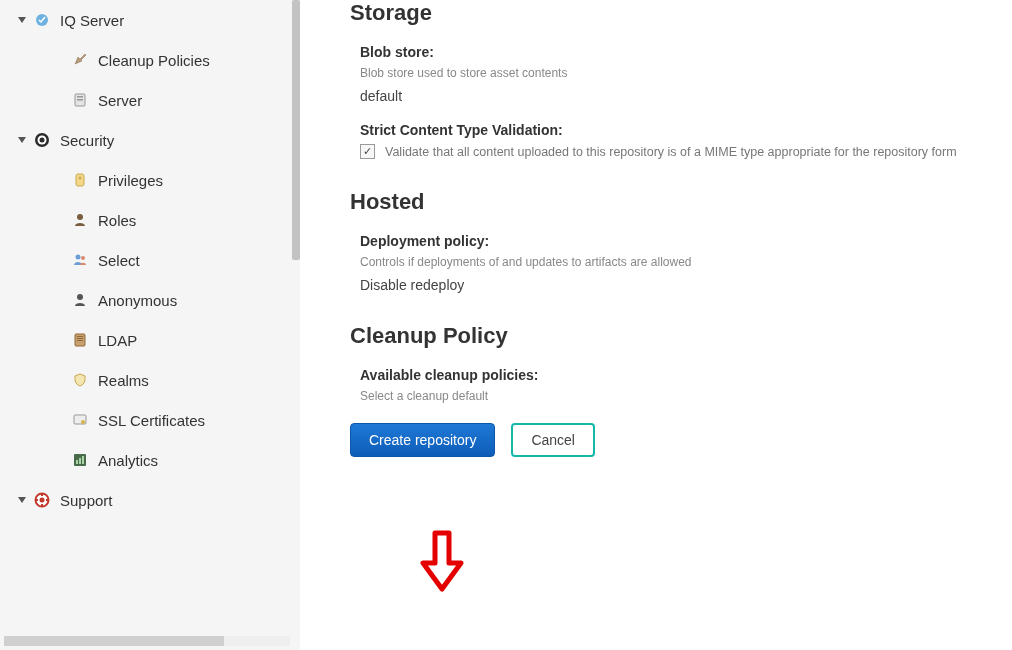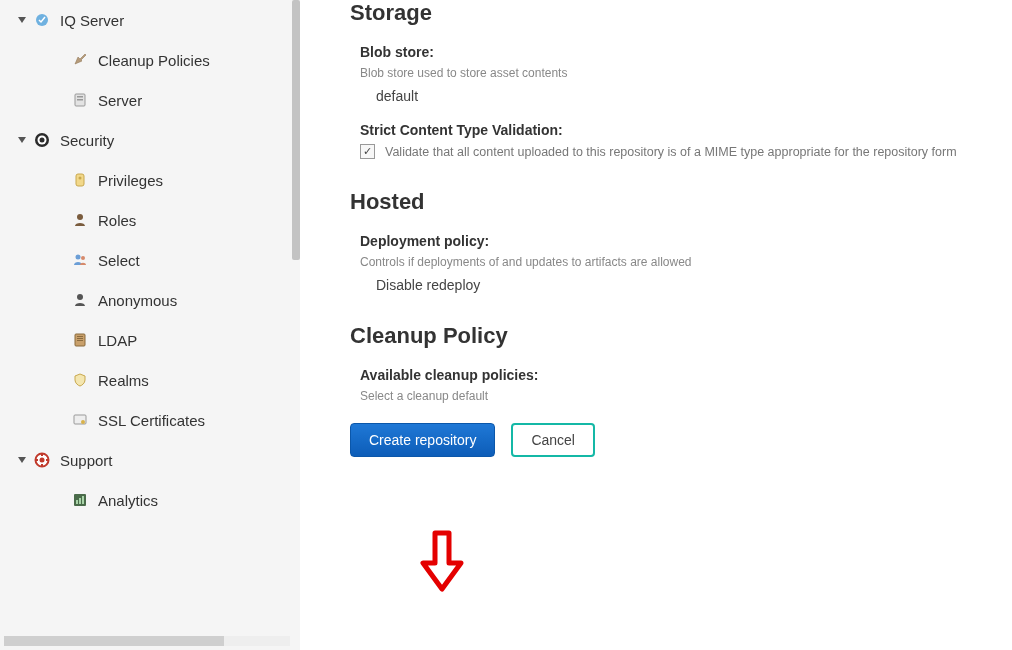--- a/index.html
+++ b/index.html
@@ -76,21 +76,21 @@
     margin-bottom: 6px;
   }
   .field-help {
     font-size: 12px;
     color: #888;
     margin-bottom: 8px;
   }
   .field-value {
     font-size: 14px;
     color: #444;
-    margin-left: 16px;
+    margin-left: 0;
     margin-bottom: 18px;
   }
   .checkbox-row {
     display: flex;
     align-items: center;
     font-size: 12.5px;
     color: #777;
     margin-bottom: 18px;
   }
   .checkbox {
@@ -264,45 +264,45 @@
     <div class="tree-item deep">
       <span class="ticon">
         <svg width="16" height="16" viewBox="0 0 16 16">
             <rect x="2" y="3" width="12" height="9" rx="1" fill="#eee" stroke="#999"></rect>
             <circle cx="11" cy="10" r="2" fill="#d8b24a"></circle>
           </svg>
       </span>
       <span>SSL Certificates</span>
     </div>
 
+    <div class="tree-item deep">
+      <span class="ticon">
+        <svg width="16" height="16" viewBox="0 0 16 16">
+            <rect x="2" y="2" width="12" height="12" rx="1" fill="#4a6b4a"></rect>
+            <rect x="4" y="8" width="2" height="4" fill="#a8d4a8"></rect>
+            <rect x="7" y="6" width="2" height="6" fill="#a8d4a8"></rect>
+            <rect x="10" y="4" width="2" height="8" fill="#a8d4a8"></rect>
+          </svg>
+      </span>
+      <span>Analytics</span>
+    </div>
+
     <div class="tree-item group">
       <span class="caret"></span>
       <span class="ticon">
         <svg width="16" height="16" viewBox="0 0 16 16">
             <circle cx="8" cy="8" r="6.5" fill="#fff" stroke="#c0392b" stroke-width="2"></circle>
             <circle cx="8" cy="8" r="2.5" fill="#c0392b"></circle>
             <rect x="7" y="1" width="2" height="3" fill="#c0392b"></rect>
             <rect x="7" y="12" width="2" height="3" fill="#c0392b"></rect>
             <rect x="1" y="7" width="3" height="2" fill="#c0392b"></rect>
             <rect x="12" y="7" width="3" height="2" fill="#c0392b"></rect>
           </svg>
       </span>
       <span>Support</span>
-    </div>
-
-    <div class="tree-item deep">
-      <span class="ticon">
-        <svg width="16" height="16" viewBox="0 0 16 16">
-            <rect x="2" y="2" width="12" height="12" rx="1" fill="#4a6b4a"></rect>
-            <rect x="4" y="8" width="2" height="4" fill="#a8d4a8"></rect>
-            <rect x="7" y="6" width="2" height="6" fill="#a8d4a8"></rect>
-            <rect x="10" y="4" width="2" height="8" fill="#a8d4a8"></rect>
-          </svg>
-      </span>
-      <span>Analytics</span>
     </div>
 
     <div class="sidebar-scroll"></div>
     <div class="hscroll-track">
         <div class="hscroll-thumb"></div>
       </div>
   </div>
 
   <div class="main">
 

